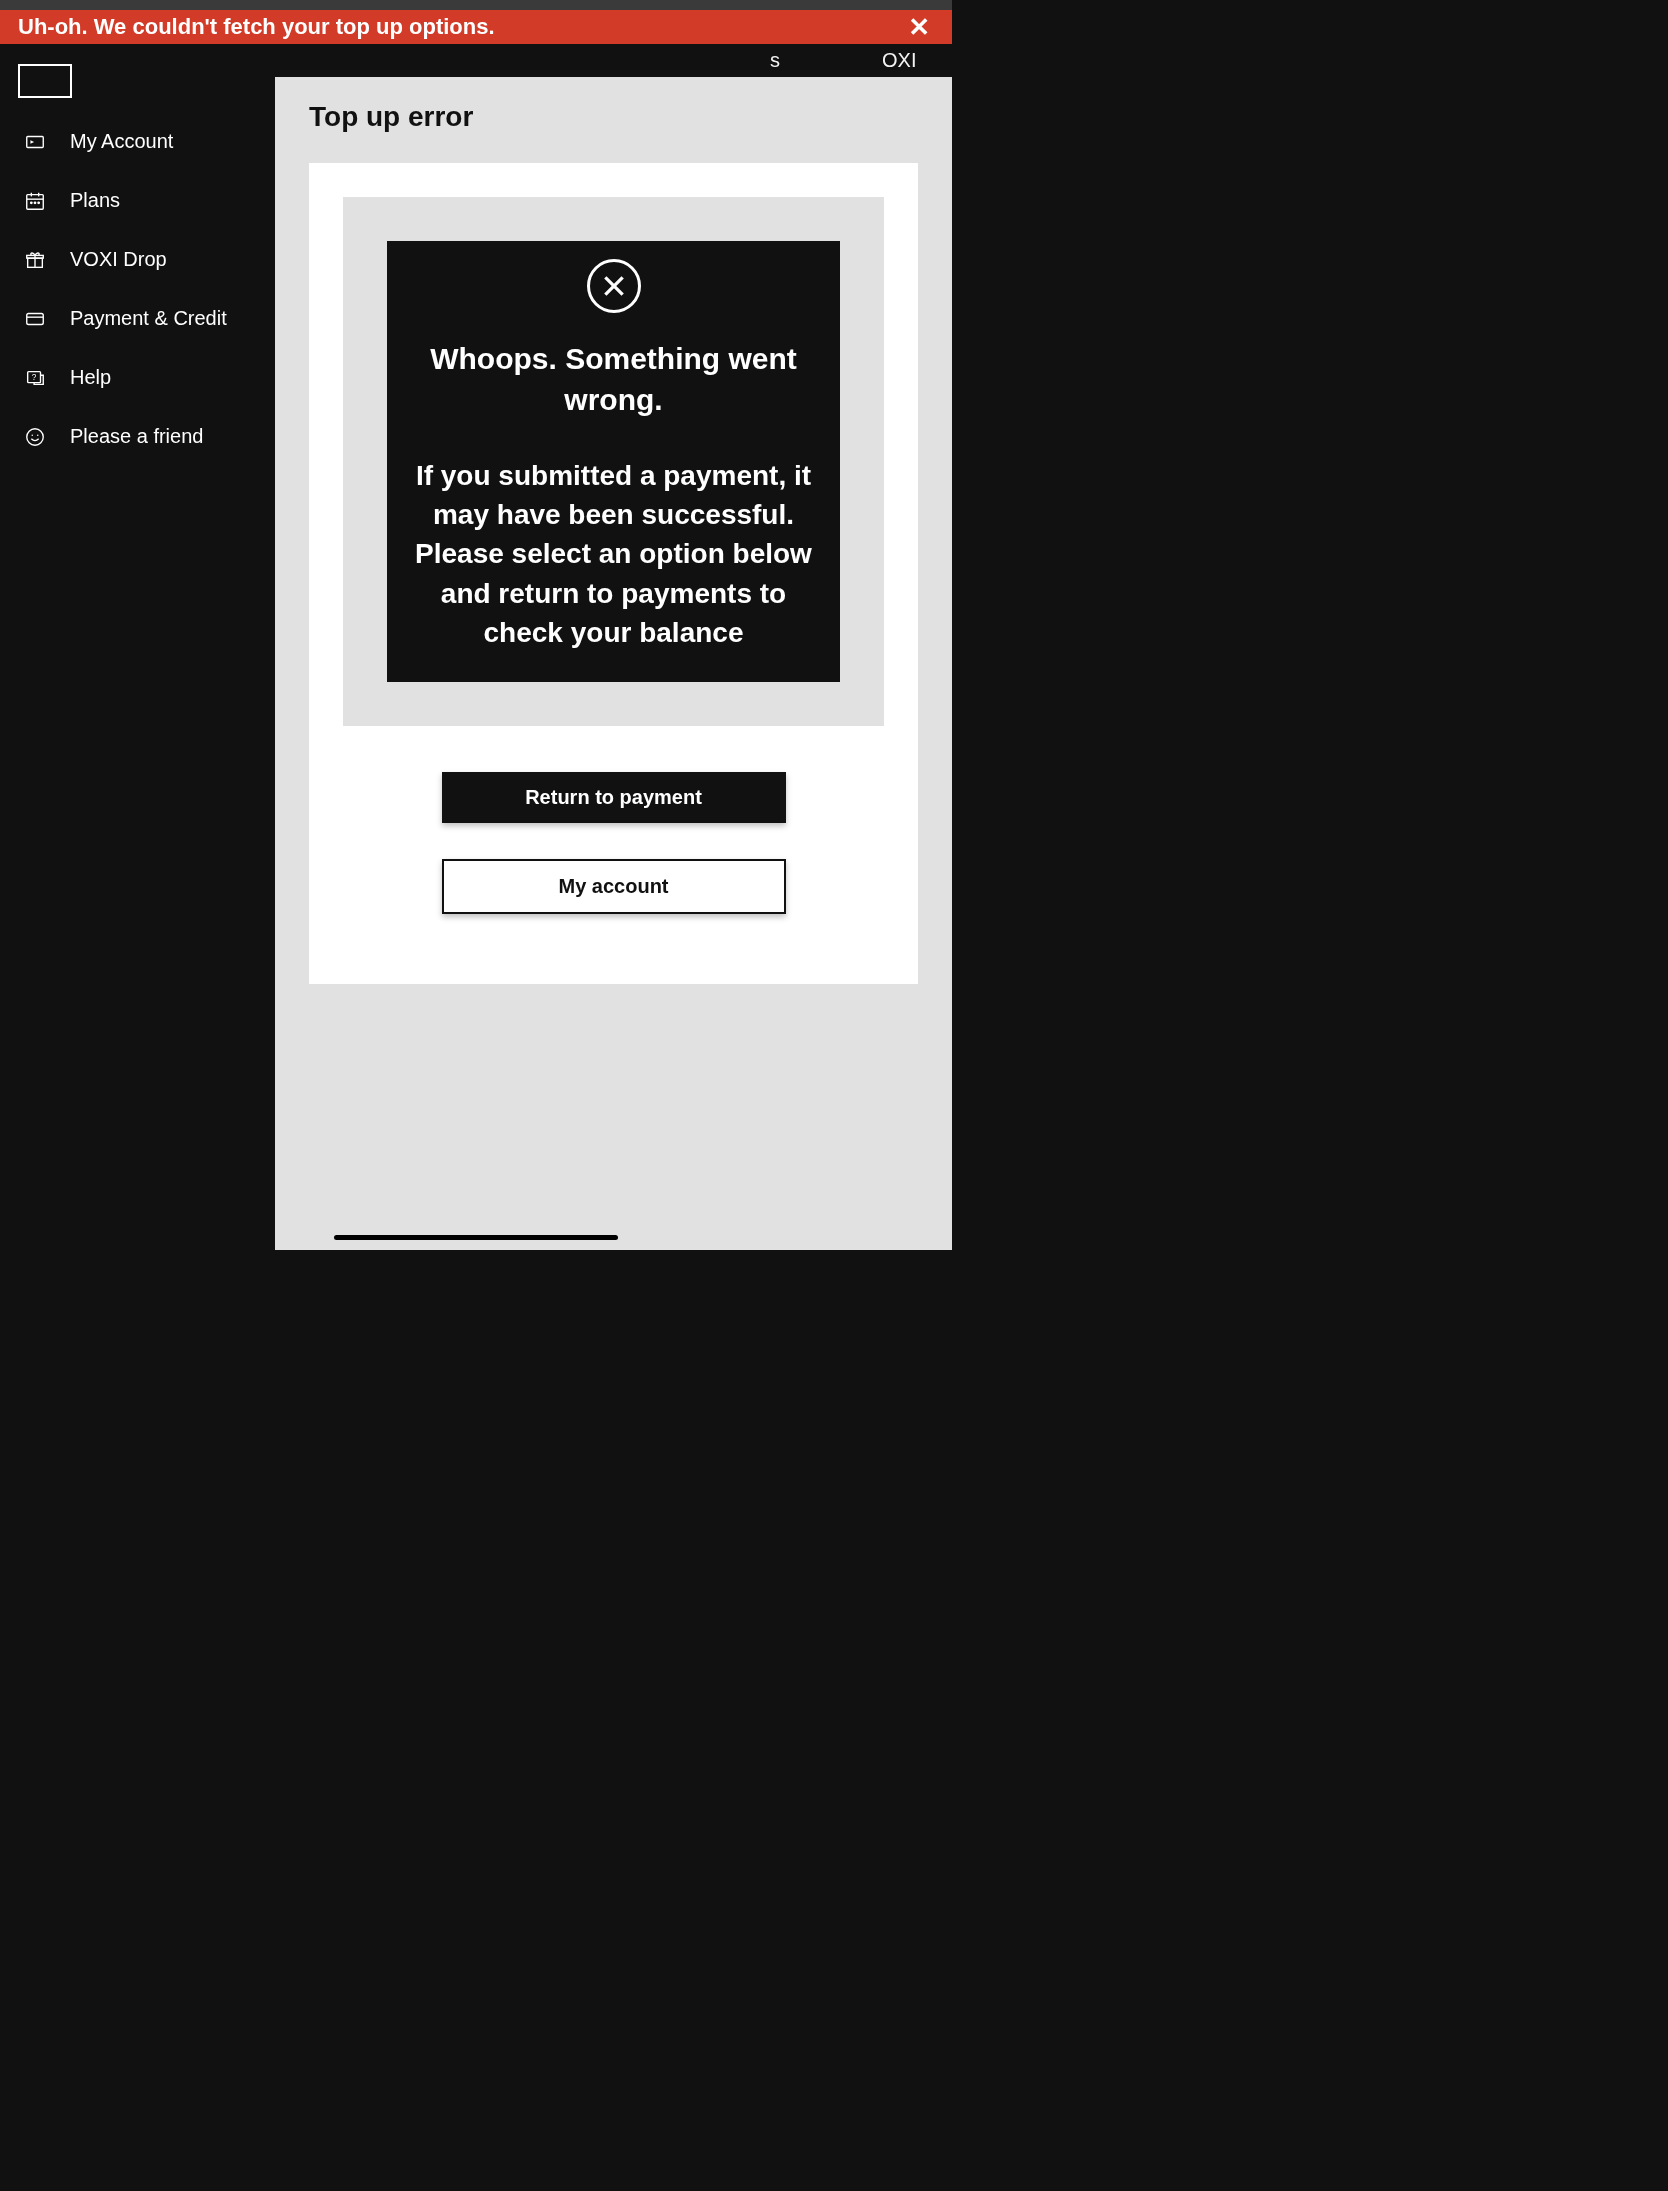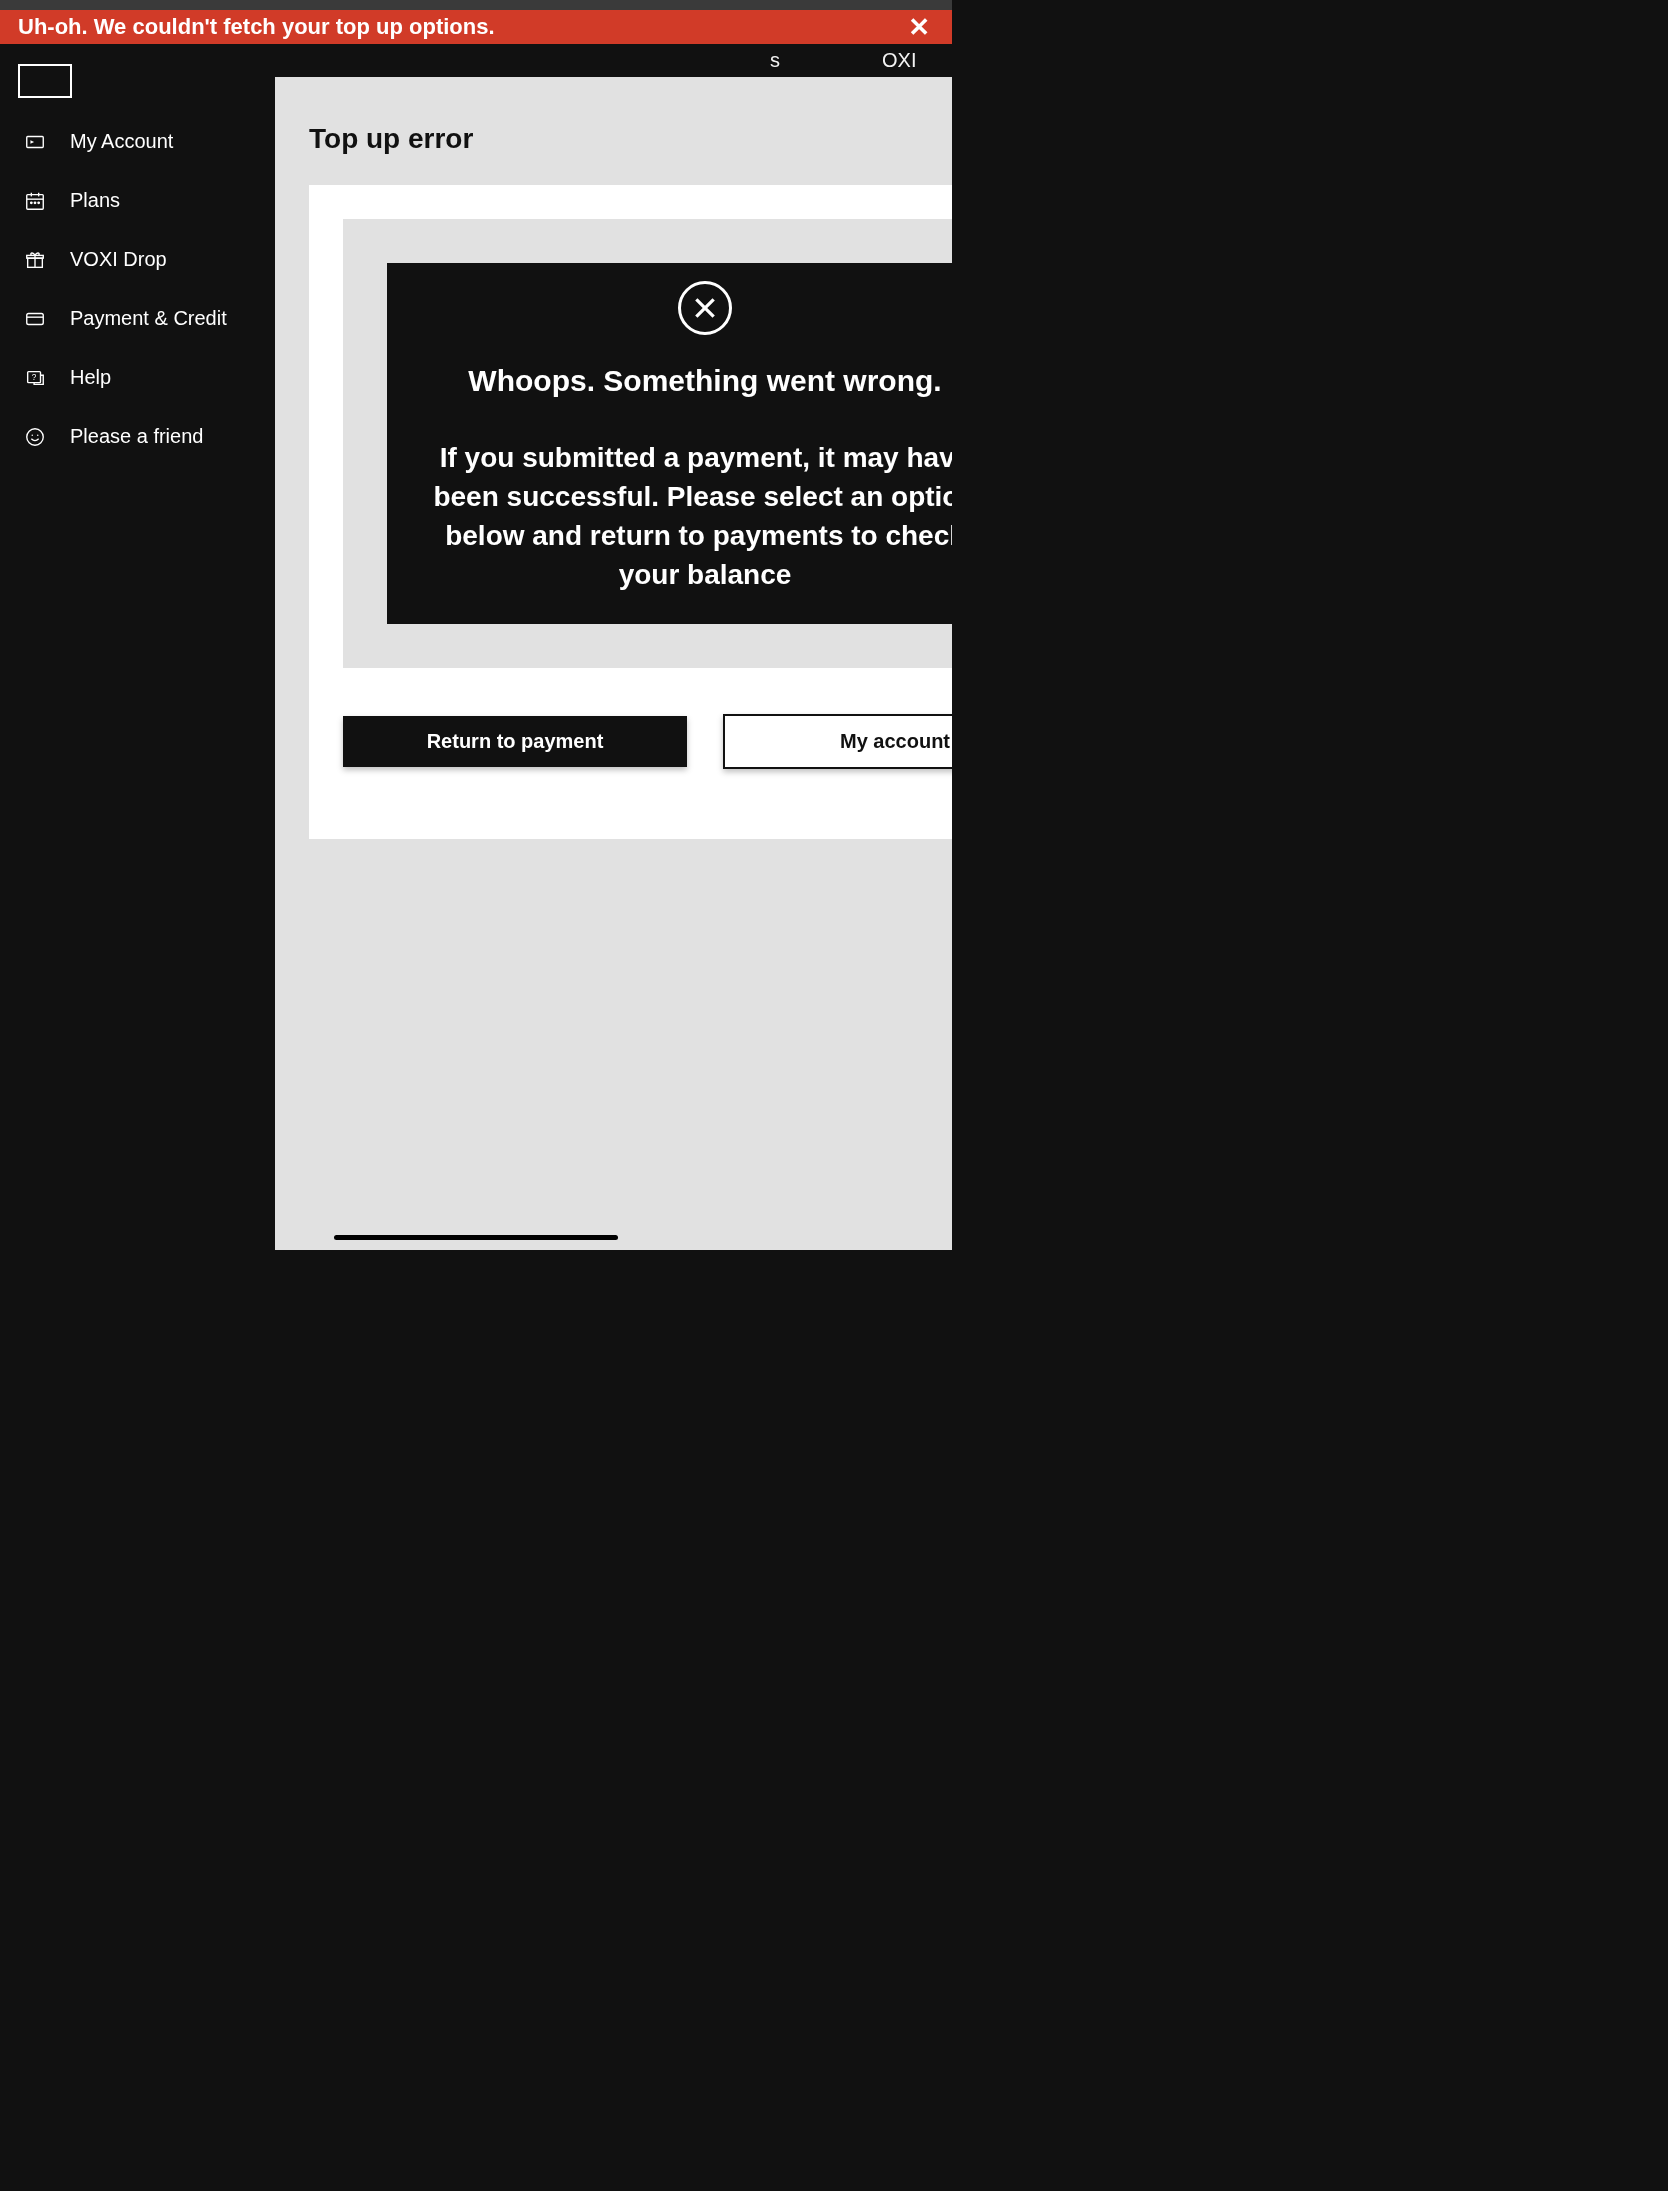--- a/index.html
+++ b/index.html
@@ -101,21 +101,21 @@
   .nav-icon svg {
     width: 22px;
     height: 22px;
     stroke: #fff;
     fill: none;
     stroke-width: 1.5;
   }
   .main {
     flex: 1;
     background: #e1e1e1;
-    padding: 46px 34px 0 34px;
+    padding: 24px 34px 0 34px;
     margin-top: 33px;
     position: relative;
     z-index: 10;
   }
   .page-title {
     font-size: 28px;
     font-weight: 700;
     color: #111;
     margin-bottom: 30px;
   }
@@ -157,21 +157,21 @@
   }
   .error-body {
     font-size: 28px;
     font-weight: 700;
     line-height: 1.4;
     padding: 0 4px;
   }
   .button-stack {
     margin-top: 46px;
     display: flex;
-    flex-direction: row;
+    flex-direction: column;
     align-items: center;
     gap: 36px;
   }
   .btn {
     width: 344px;
     padding: 14px 0;
     font-size: 20px;
     font-weight: 700;
     cursor: pointer;
     text-align: center;

